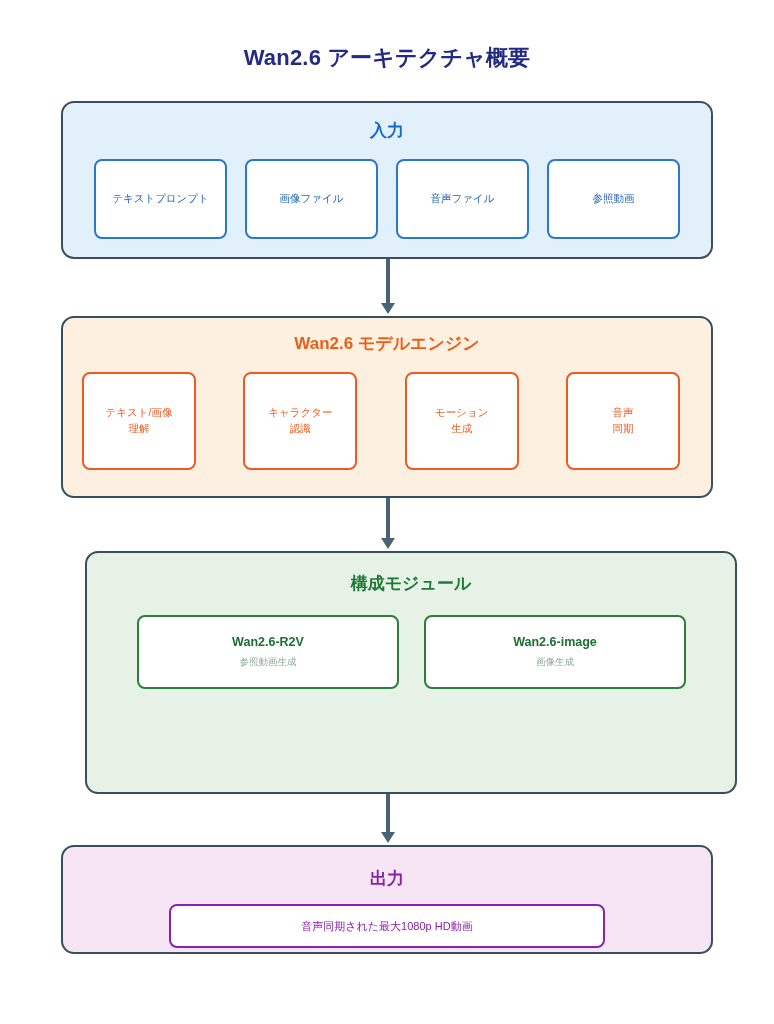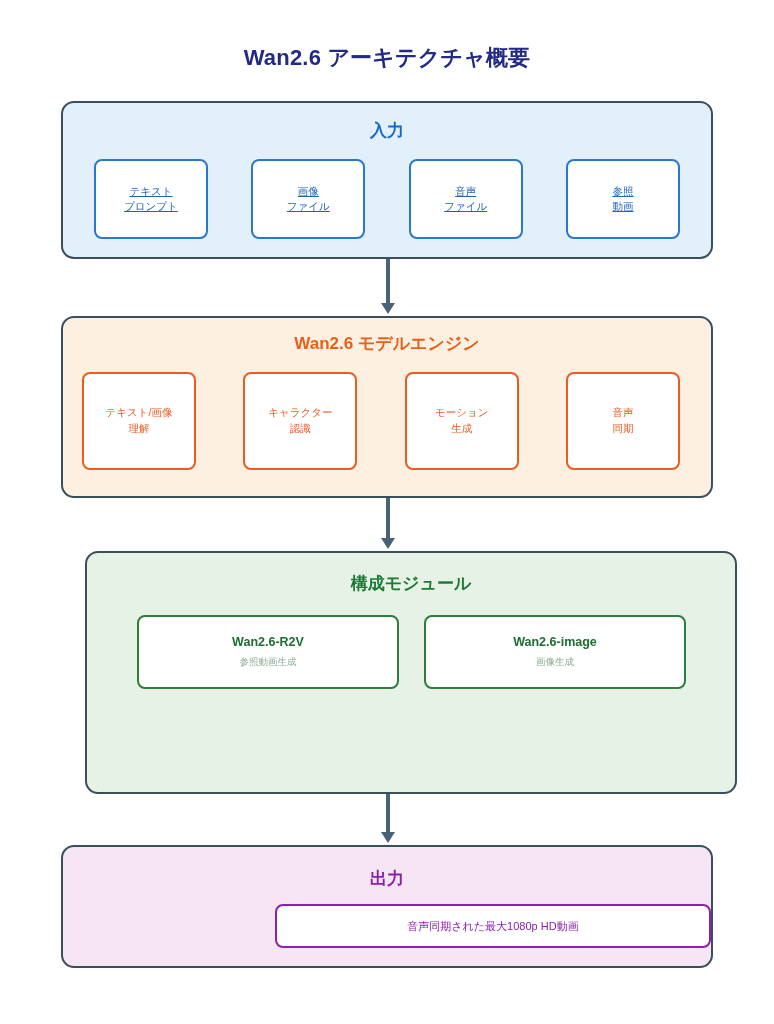--- a/index.html
+++ b/index.html
@@ -60,34 +60,33 @@
   #section-input .section-title {
     color: #1769c6;
     margin-top: 19px;
   }
   .input-row {
     display: flex;
     justify-content: space-between;
     padding: 20px 31px 0 31px;
   }
   .input-card {
-    width: 114px;
+    width: 133px;
     height: 80px;
     box-sizing: border-box;
     background: #ffffff;
     border: 2px solid #2878cd;
     border-radius: 8px;
     display: flex;
-    flex-direction: column;
+    flex-direction: row;
     align-items: center;
     justify-content: center;
     font-size: 10.5px;
     line-height: 1.45;
     color: #2164b4;
-    text-decoration: underline;
   }
 
   
   #section-engine {
     top: 316px;
     height: 182px;
     background: #fdf0e0;
   }
   #section-engine .section-title {
     color: #ea5f18;
@@ -151,30 +150,30 @@
     margin-bottom: 7px;
   }
   .module-card .m-sub {
     font-size: 9.5px;
     color: #8aab92;
   }
 
   
   #section-output {
     top: 845px;
-    height: 123px;
+    height: 109px;
     background: #f5e5f5;
   }
   #section-output .section-title {
     color: #8a1fa8;
     margin-top: 23px;
   }
   .output-wrap {
     display: flex;
-    justify-content: flex-end;
+    justify-content: center;
     padding-top: 17px;
   }
   .output-card {
     width: 436px;
     height: 44px;
     box-sizing: border-box;
     background: #ffffff;
     border: 2px solid #8d20ae;
     border-radius: 8px;
     display: flex;

